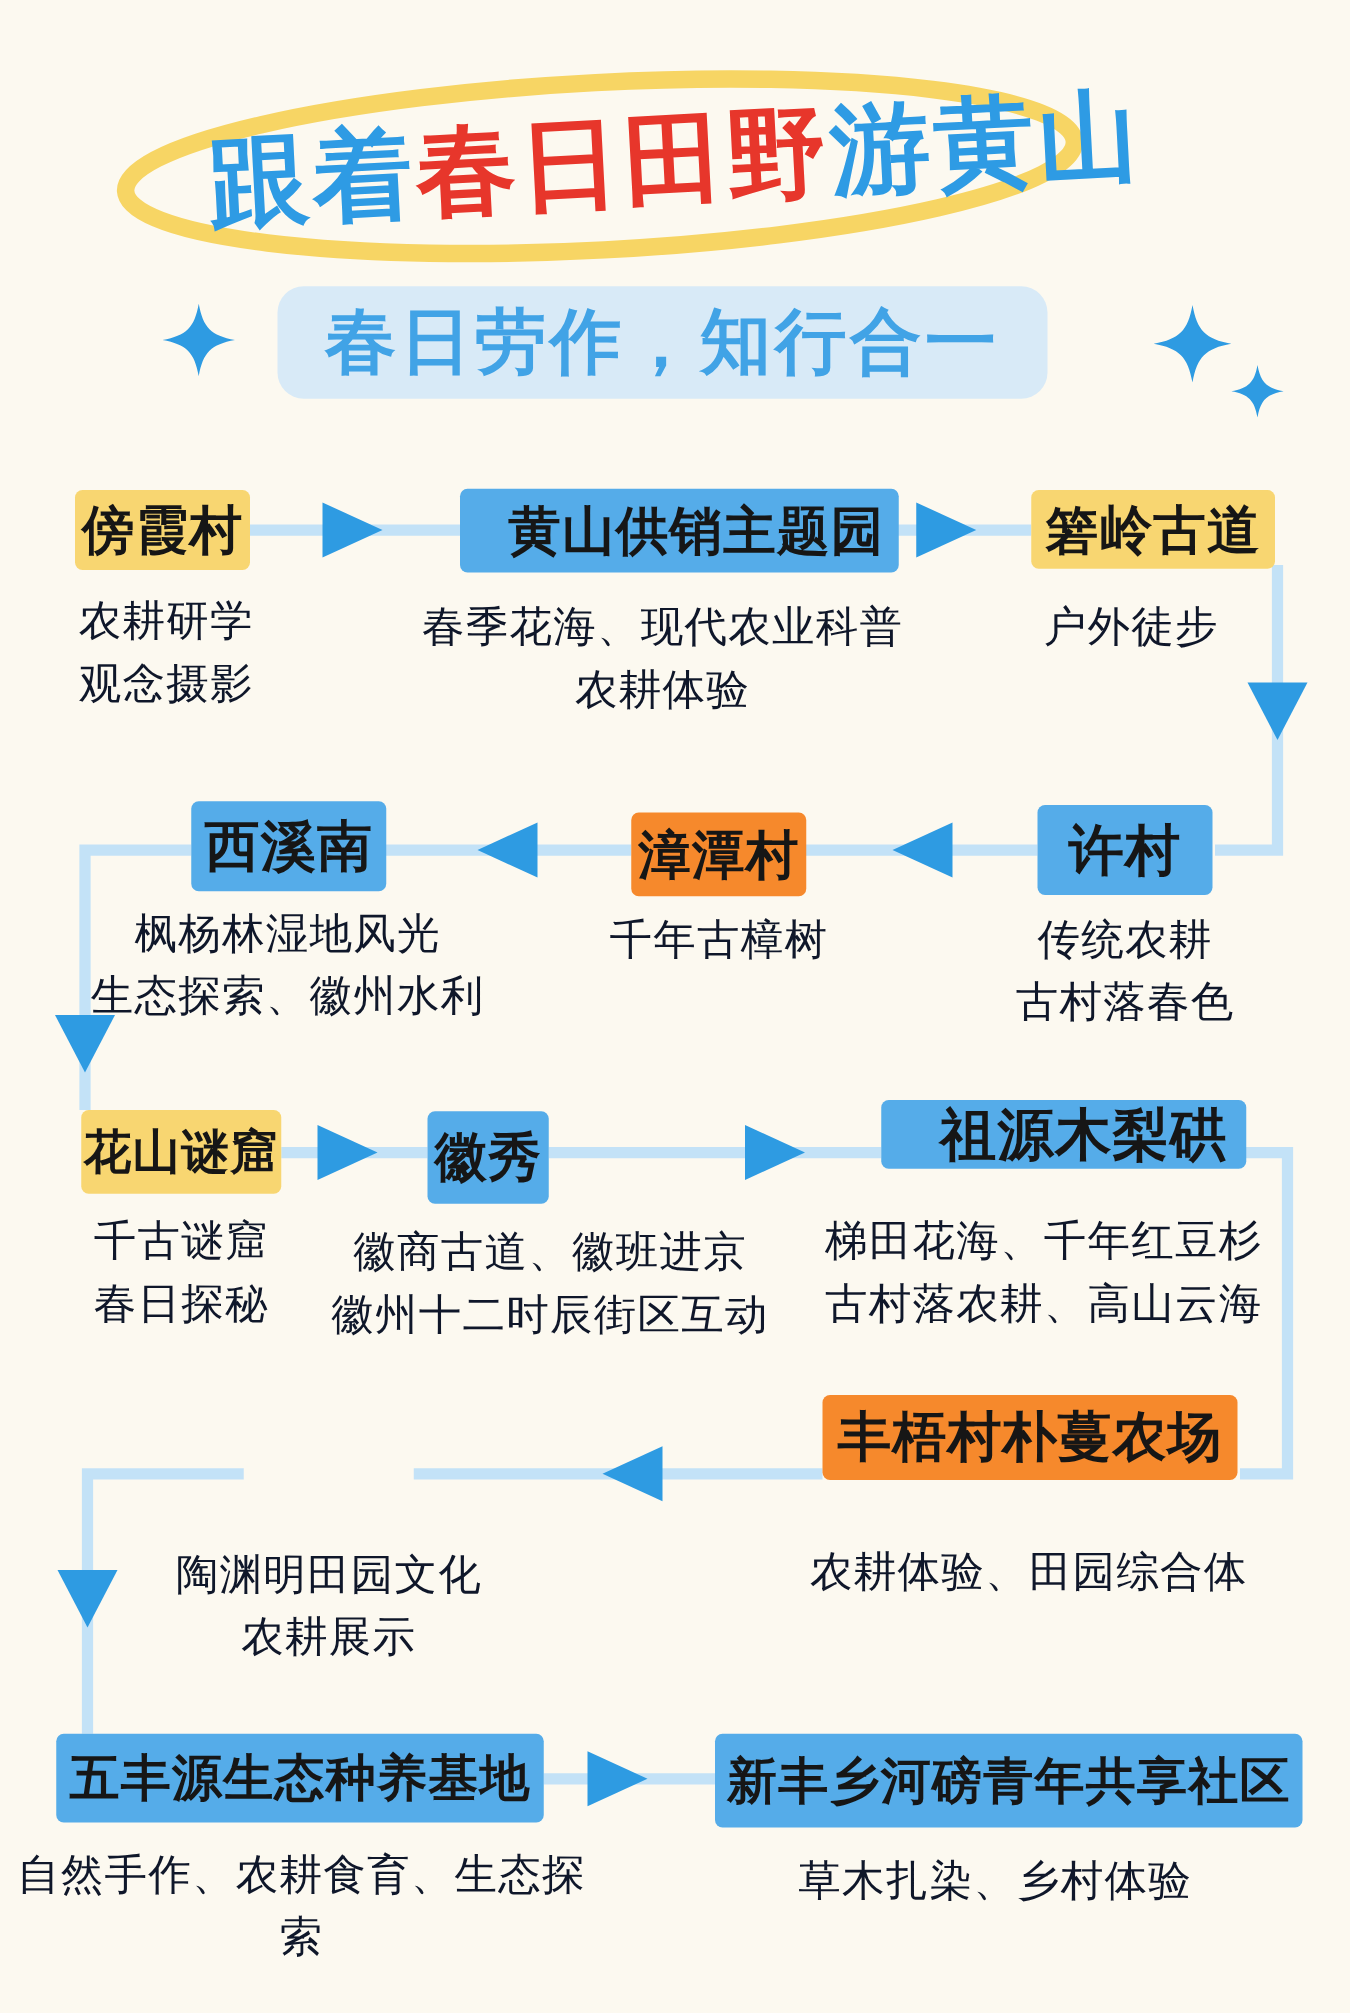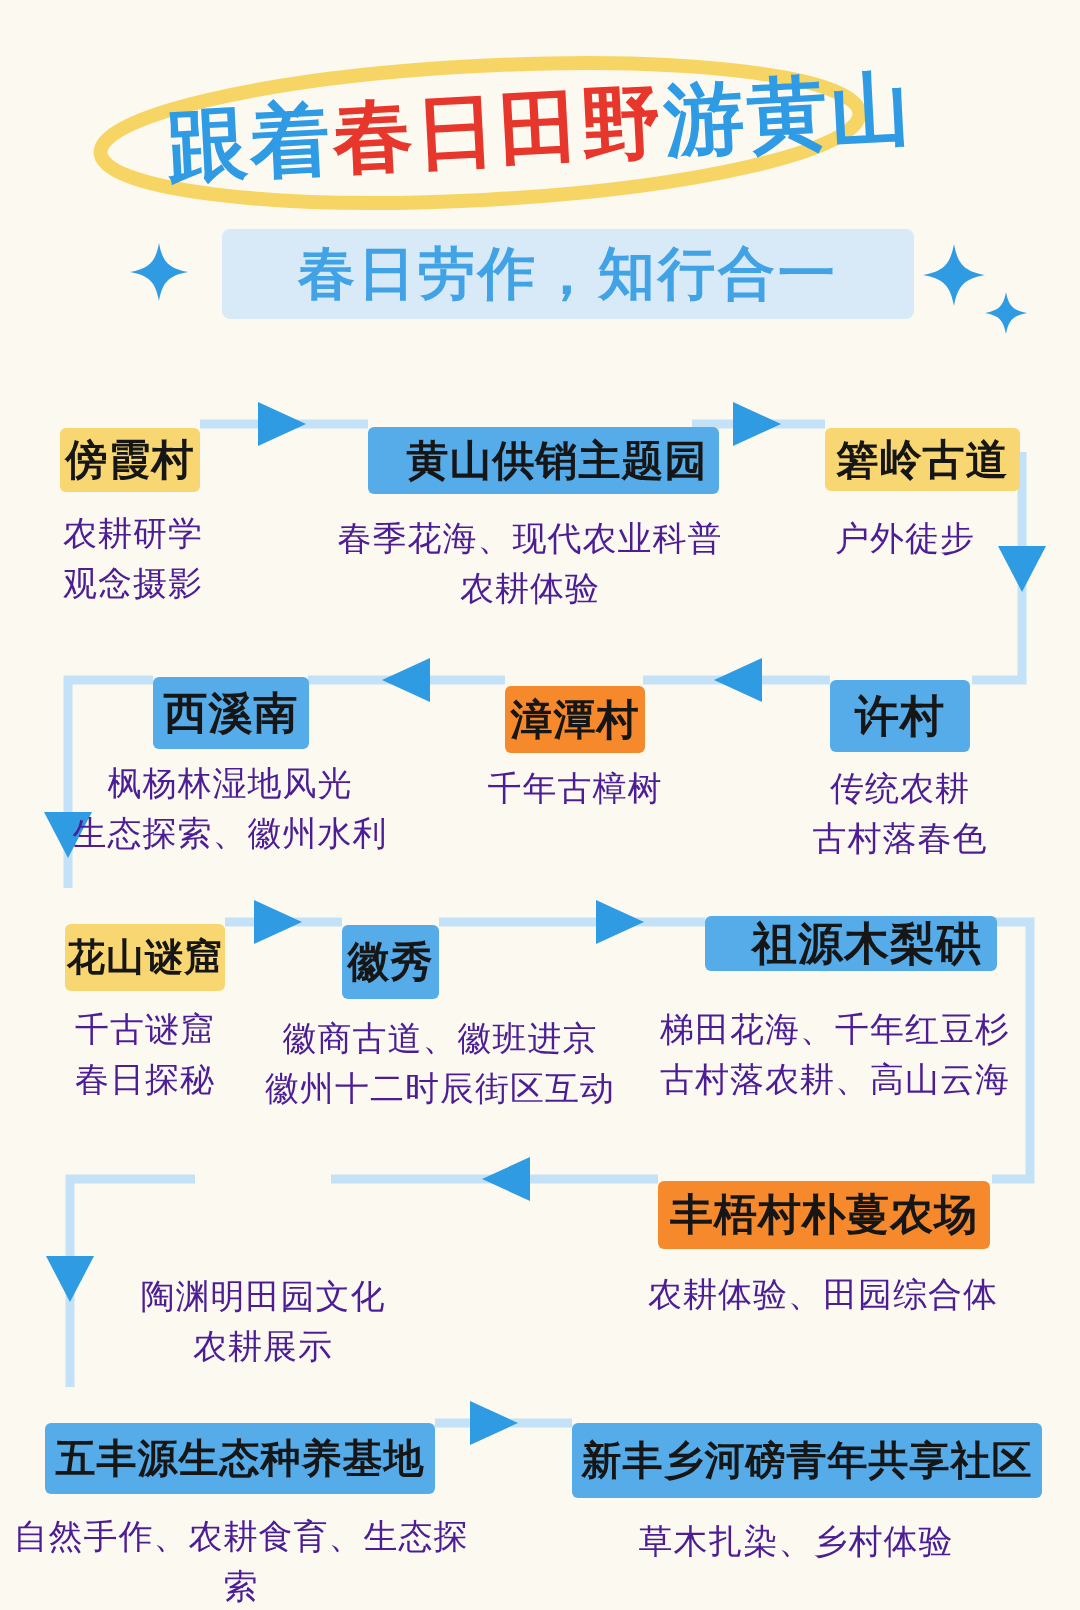--- a/index.html
+++ b/index.html
@@ -18,56 +18,56 @@
     position:absolute;left:0;top:84px;width:1080px;
     text-align:center;transform:rotate(-3deg);
     font-size:80px;font-weight:900;letter-spacing:3px;line-height:1.1;
     white-space:nowrap;
   }
   .t-blue{color:#2E9BE4;}
   .t-red{color:#E7362B;}
 
   
   .subtitle{
-    position:absolute;left:222px;top:229px;width:692px;height:90px;
-    background:#D8EAF7;border-radius:8px;
+    position:absolute;left:222px;top:229px;width:616px;height:90px;
+    background:#D8EAF7;border-radius:21px;
     display:flex;align-items:center;justify-content:center;
     font-size:57px;font-weight:900;color:#41A3E6;letter-spacing:3px;
     white-space:nowrap;
   }
   .sparkle{position:absolute;}
 
   
   .node{
     position:absolute;display:flex;align-items:center;justify-content:center;
     border-radius:6px;color:#161616;font-weight:700;white-space:nowrap;
-    font-size:40px;letter-spacing:1px;margin-top:36px;
+    font-size:40px;letter-spacing:1px;
   }
   .node.blue{background:#55ACE9;}
   .node.yellow{background:#F8D671;}
   .node.orange{background:#F6892C;align-items:center;}
 
   .p-n1 {left:60px;  top:392px;  width:140px; height:64px; font-size:42px;}
   .p-n2 {left:368px; top:391px;  width:324px; height:67px; font-size:42px;padding-left:27px;}
   .p-n3 {left:825px; top:392px;  width:195px; height:63px; font-size:42px;}
   .p-n4 {left:830px; top:644px;  width:140px; height:72px; font-size:44px;}
   .p-n5 {left:505px; top:650px;  width:140px; height:67px; font-size:42px;}
   .p-n6 {left:153px; top:641px;  width:156px; height:72px; font-size:44px;}
   .p-n7 {left:65px;  top:888px;  width:160px; height:67px; font-size:38px;}
   .p-n8 {left:342px; top:889px;  width:97px;  height:74px; font-size:42px;}
   .p-n9 {left:705px; top:880px;  width:260px; height:55px; font-size:45px;padding-left:32px;}
-  .p-n10{left:658px; top:1145px; width:332px; height:68px; font-size:43px;}
+  .p-n10{left:658px; top:1116px; width:332px; height:68px; font-size:43px;}
   .p-n11{left:195px; top:1147px; width:136px; height:65px; font-size:40px;}
   .p-n12{left:45px;  top:1387px; width:390px; height:71px; font-size:40px;}
   .p-n13{left:572px; top:1387px; width:470px; height:75px; font-size:40px;}
 
   
   .cap{
-    position:absolute;text-align:center;color:#4c1d95;
-    font-size:34px;font-weight:500;line-height:1.48;letter-spacing:1px;margin-top:36px;
+    position:absolute;text-align:center;color:#0f172a;
+    font-size:34px;font-weight:500;line-height:1.48;letter-spacing:1px;
   }
   .cap span{display:block;}
   .p-c1 {left:23px;  top:472px;  width:220px;}
   .p-c2 {left:330px; top:477px;  width:400px;}
   .p-c3 {left:800px; top:477px;  width:210px;}
   .p-c4 {left:780px; top:727px;  width:240px;}
   .p-c5 {left:455px; top:727px;  width:240px;}
   .p-c6 {left:70px;  top:722px;  width:320px;}
   .p-c7 {left:45px;  top:968px;  width:200px;}
   .p-c8 {left:250px; top:977px;  width:380px;}

